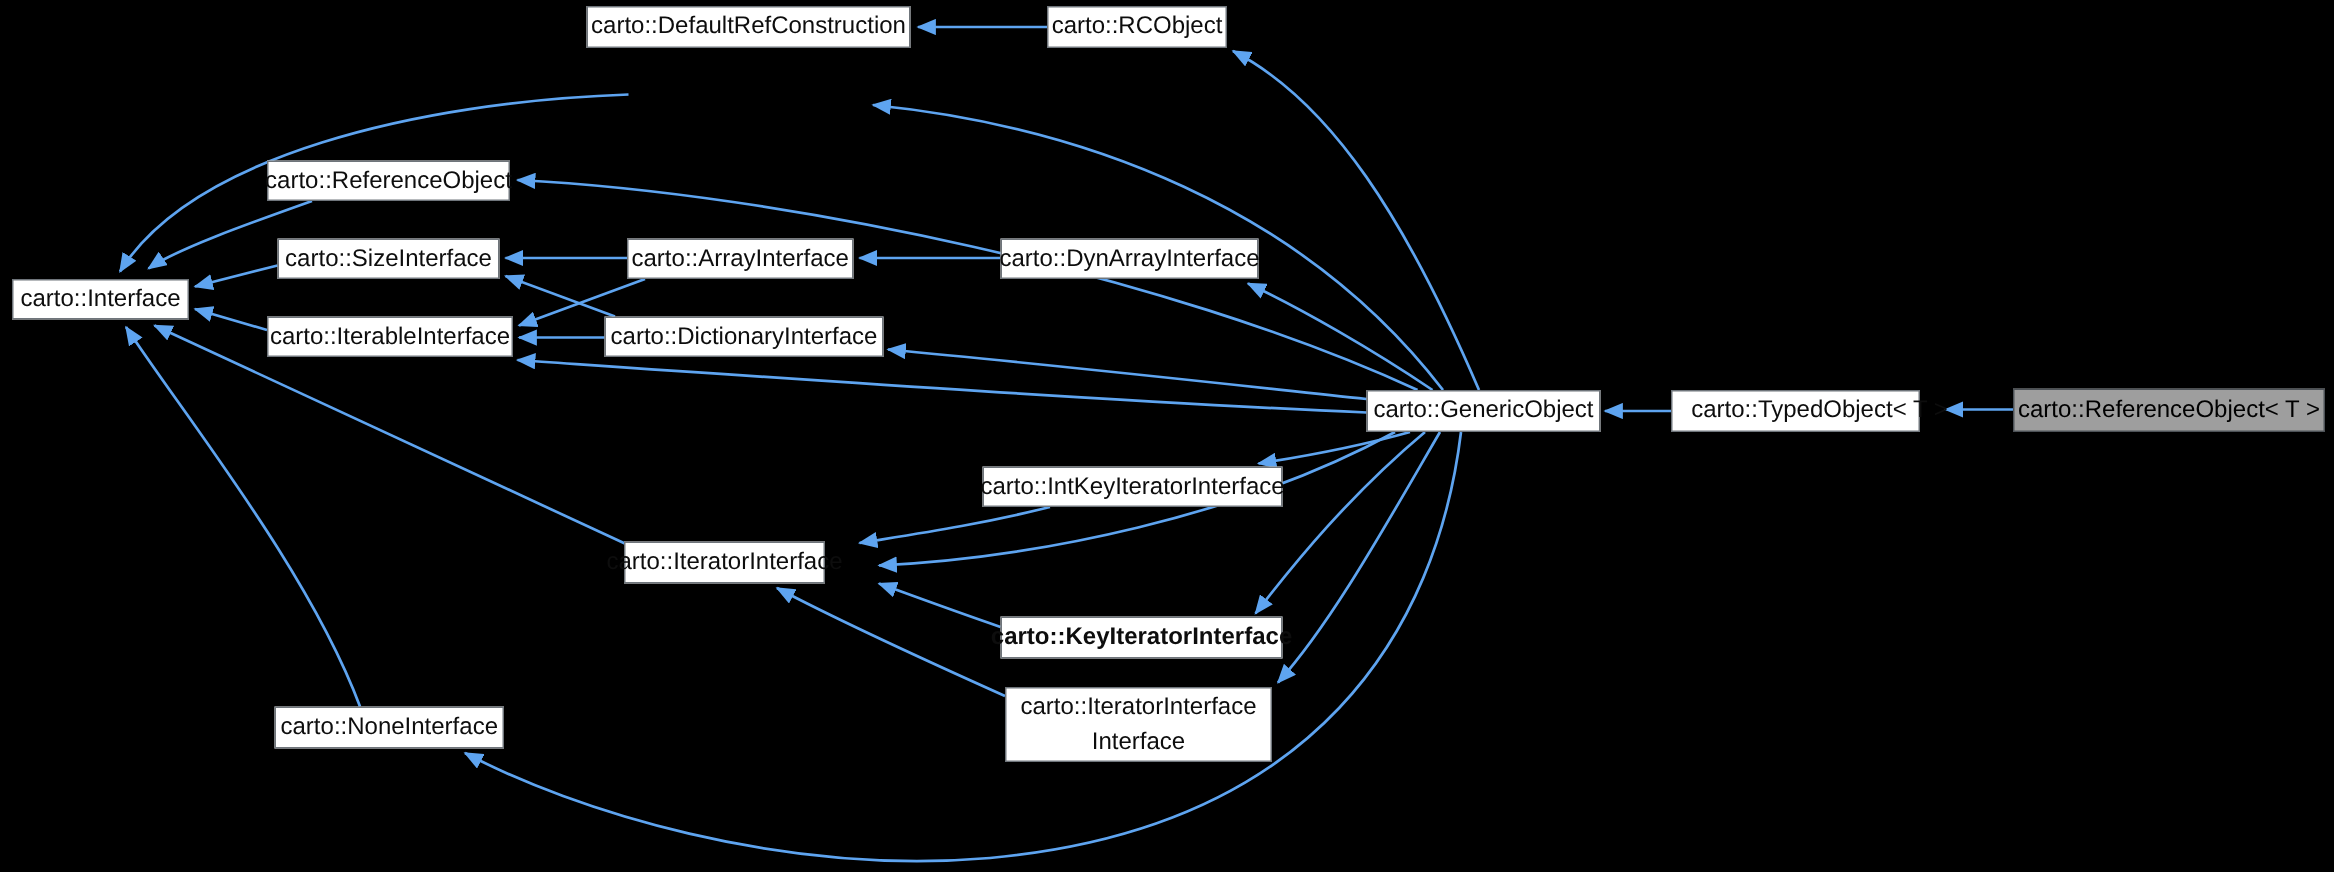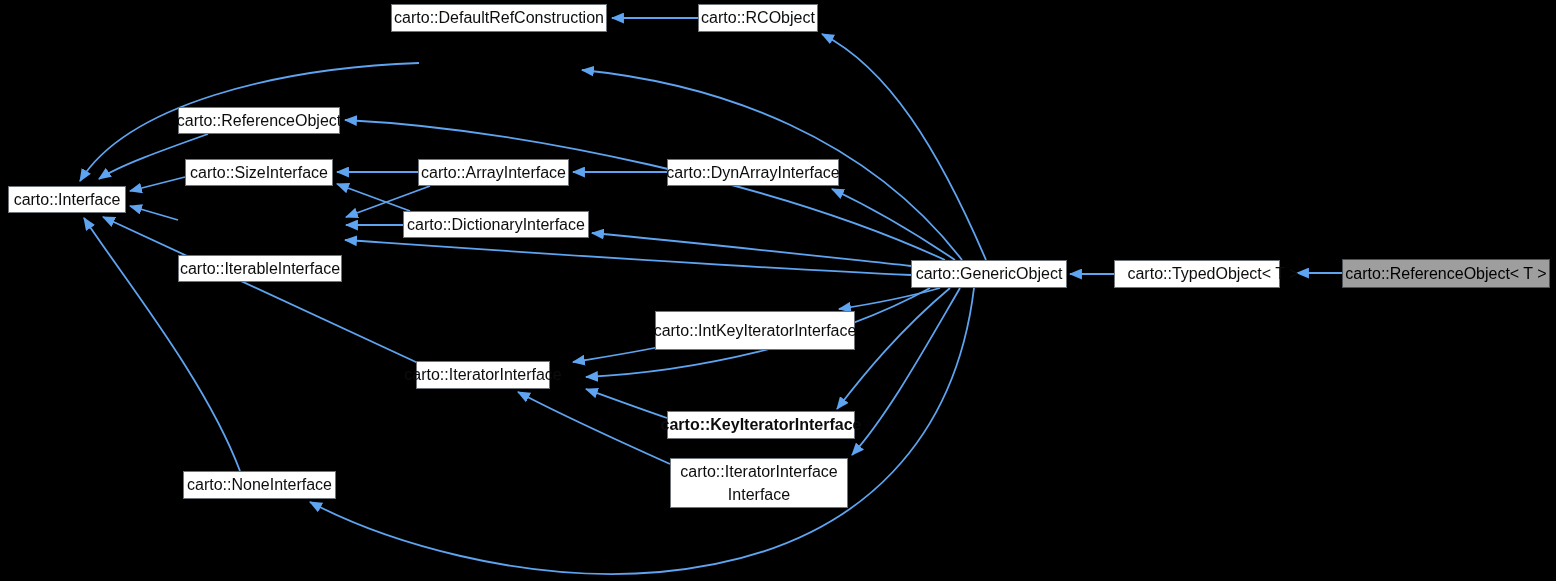--- a/index.html
+++ b/index.html
@@ -66,36 +66,36 @@
     </div>
     <div class="node" style="left: 185px; top: 159px; width: 148px; height: 27px; background: rgb(255, 255, 255); border-color: rgb(111, 117, 123); color: rgb(13, 13, 13);">
       <div>carto::SizeInterface</div>
     </div>
     <div class="node" style="left: 418px; top: 159px; width: 151px; height: 27px; background: rgb(255, 255, 255); border-color: rgb(111, 117, 123); color: rgb(13, 13, 13);">
       <div>carto::ArrayInterface</div>
     </div>
     <div class="node" style="left: 667px; top: 159px; width: 172px; height: 27px; background: rgb(255, 255, 255); border-color: rgb(111, 117, 123); color: rgb(13, 13, 13);">
       <div>carto::DynArrayInterface</div>
     </div>
-    <div class="node" style="left: 178px; top: 211px; width: 164px; height: 27px; background: rgb(255, 255, 255); border-color: rgb(111, 117, 123); color: rgb(13, 13, 13); margin-top: 44px;">
+    <div class="node" style="left: 178px; top: 211px; width: 164px; height: 27px; background: rgb(255, 255, 255); border-color: rgb(111, 117, 123); color: rgb(13, 13, 13);">
       <div>carto::IterableInterface</div>
     </div>
     <div class="node" style="left: 403px; top: 211px; width: 186px; height: 27px; background: rgb(255, 255, 255); border-color: rgb(111, 117, 123); color: rgb(13, 13, 13);">
       <div>carto::DictionaryInterface</div>
     </div>
     <div class="node" style="left: 911px; top: 260px; width: 156px; height: 28px; background: rgb(255, 255, 255); border-color: rgb(111, 117, 123); color: rgb(13, 13, 13);">
       <div>carto::GenericObject</div>
     </div>
     <div class="node" style="left: 1114px; top: 260px; width: 166px; height: 28px; background: rgb(255, 255, 255); border-color: rgb(111, 117, 123); color: rgb(13, 13, 13); padding-left: 32px;">
       <div>carto::TypedObject&lt; T &gt;</div>
     </div>
     <div class="node highlighted" style="left: 1342px; top: 259px; width: 208px; height: 29px; background: rgb(158, 158, 158); border-color: rgb(77, 82, 87); color: rgb(0, 0, 0);">
       <div>carto::ReferenceObject&lt; T &gt;</div>
     </div>
-    <div class="node" style="left: 655px; top: 311px; width: 200px; height: 39px; background: rgb(255, 255, 255); border-color: rgb(111, 117, 123); color: rgb(13, 13, 13);">
+    <div class="node" style="left: 655px; top: 311px; width: 200px; height: 27px; background: rgb(255, 255, 255); border-color: rgb(111, 117, 123); color: rgb(13, 13, 13);">
       <div>carto::IntKeyIteratorInterface</div>
     </div>
     <div class="node" style="left: 416px; top: 361px; width: 134px; height: 28px; background: rgb(255, 255, 255); border-color: rgb(111, 117, 123); color: rgb(13, 13, 13);">
       <div>carto::IteratorInterface</div>
     </div>
     <div class="node" style="left: 667px; top: 411px; width: 188px; height: 28px; background: rgb(255, 255, 255); border-color: rgb(111, 117, 123); color: rgb(13, 13, 13); font-weight: bold;">
       <div>carto::KeyIteratorInterface</div>
     </div>
     <div class="node" style="left: 670px; top: 458px; width: 178px; height: 50px; background: rgb(255, 255, 255); border-color: rgb(111, 117, 123); color: rgb(13, 13, 13);">
       <div>carto::IteratorInterface</div>

